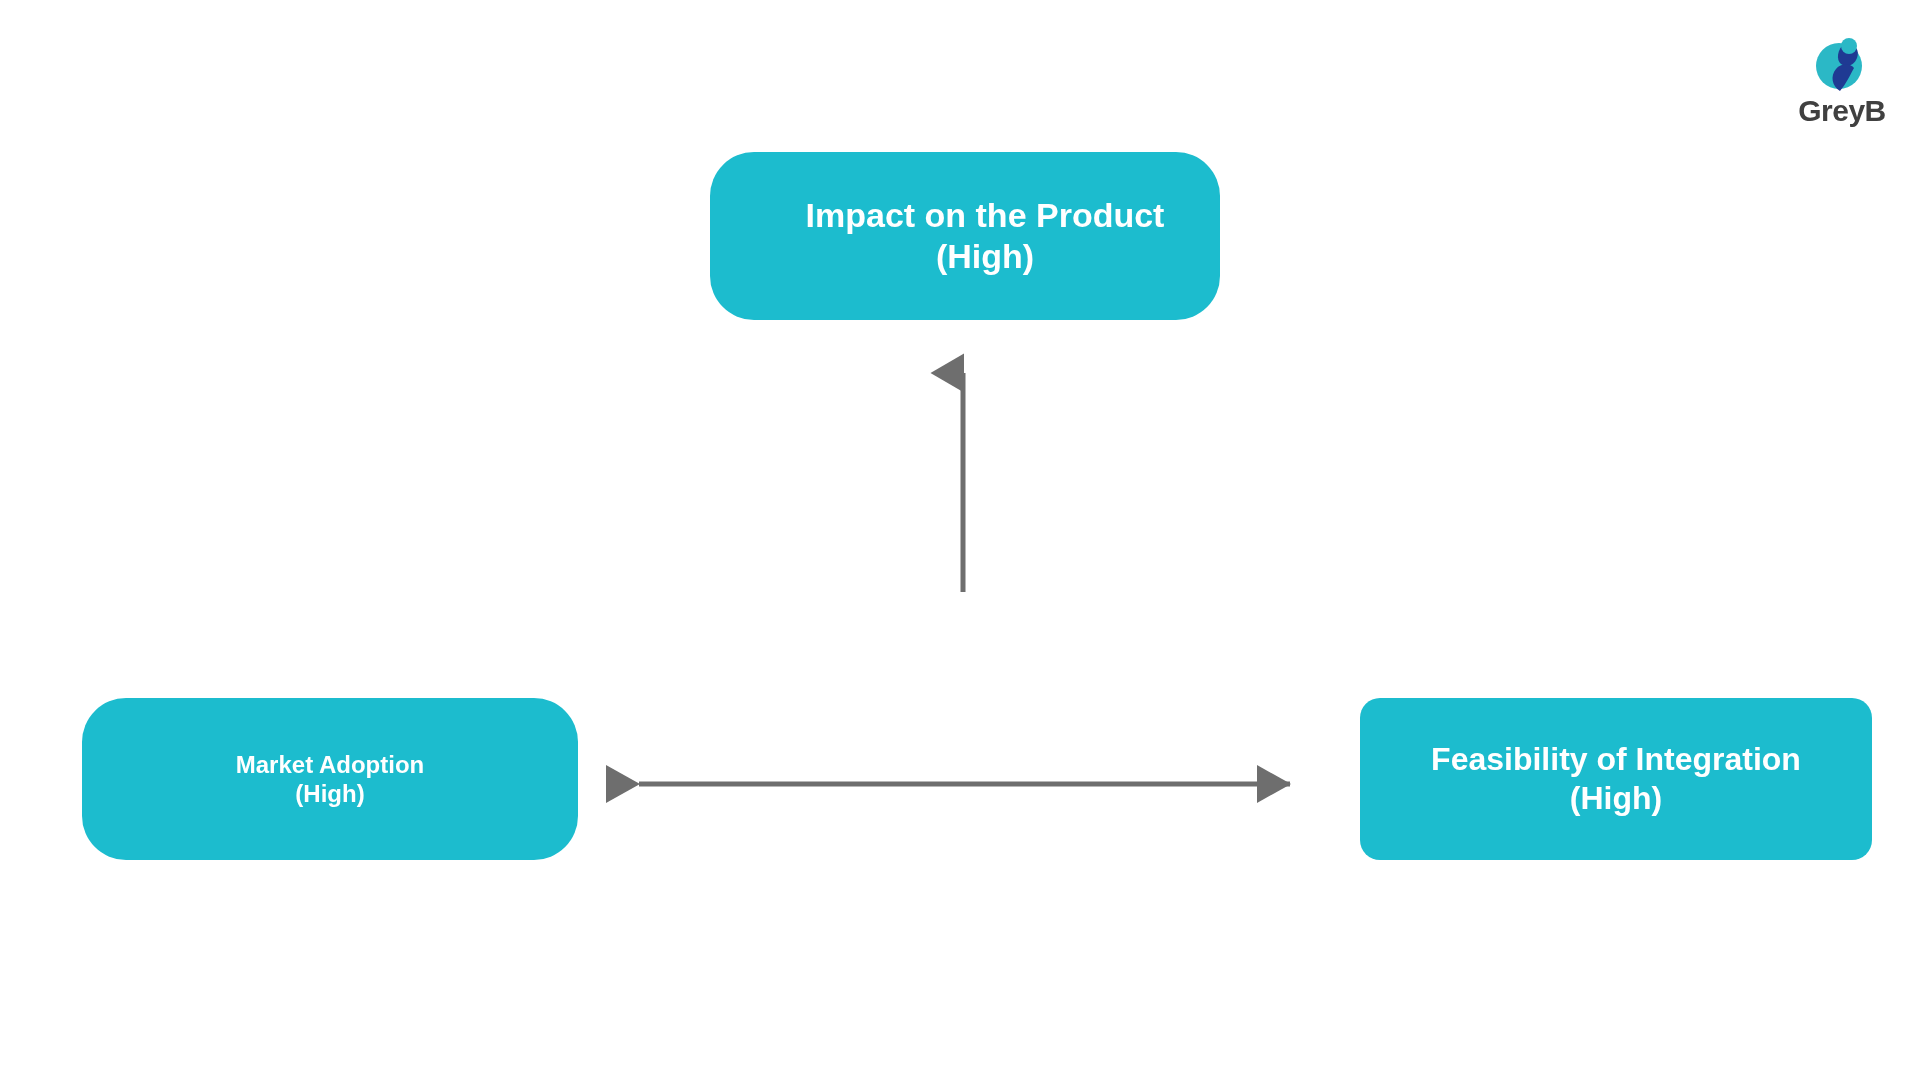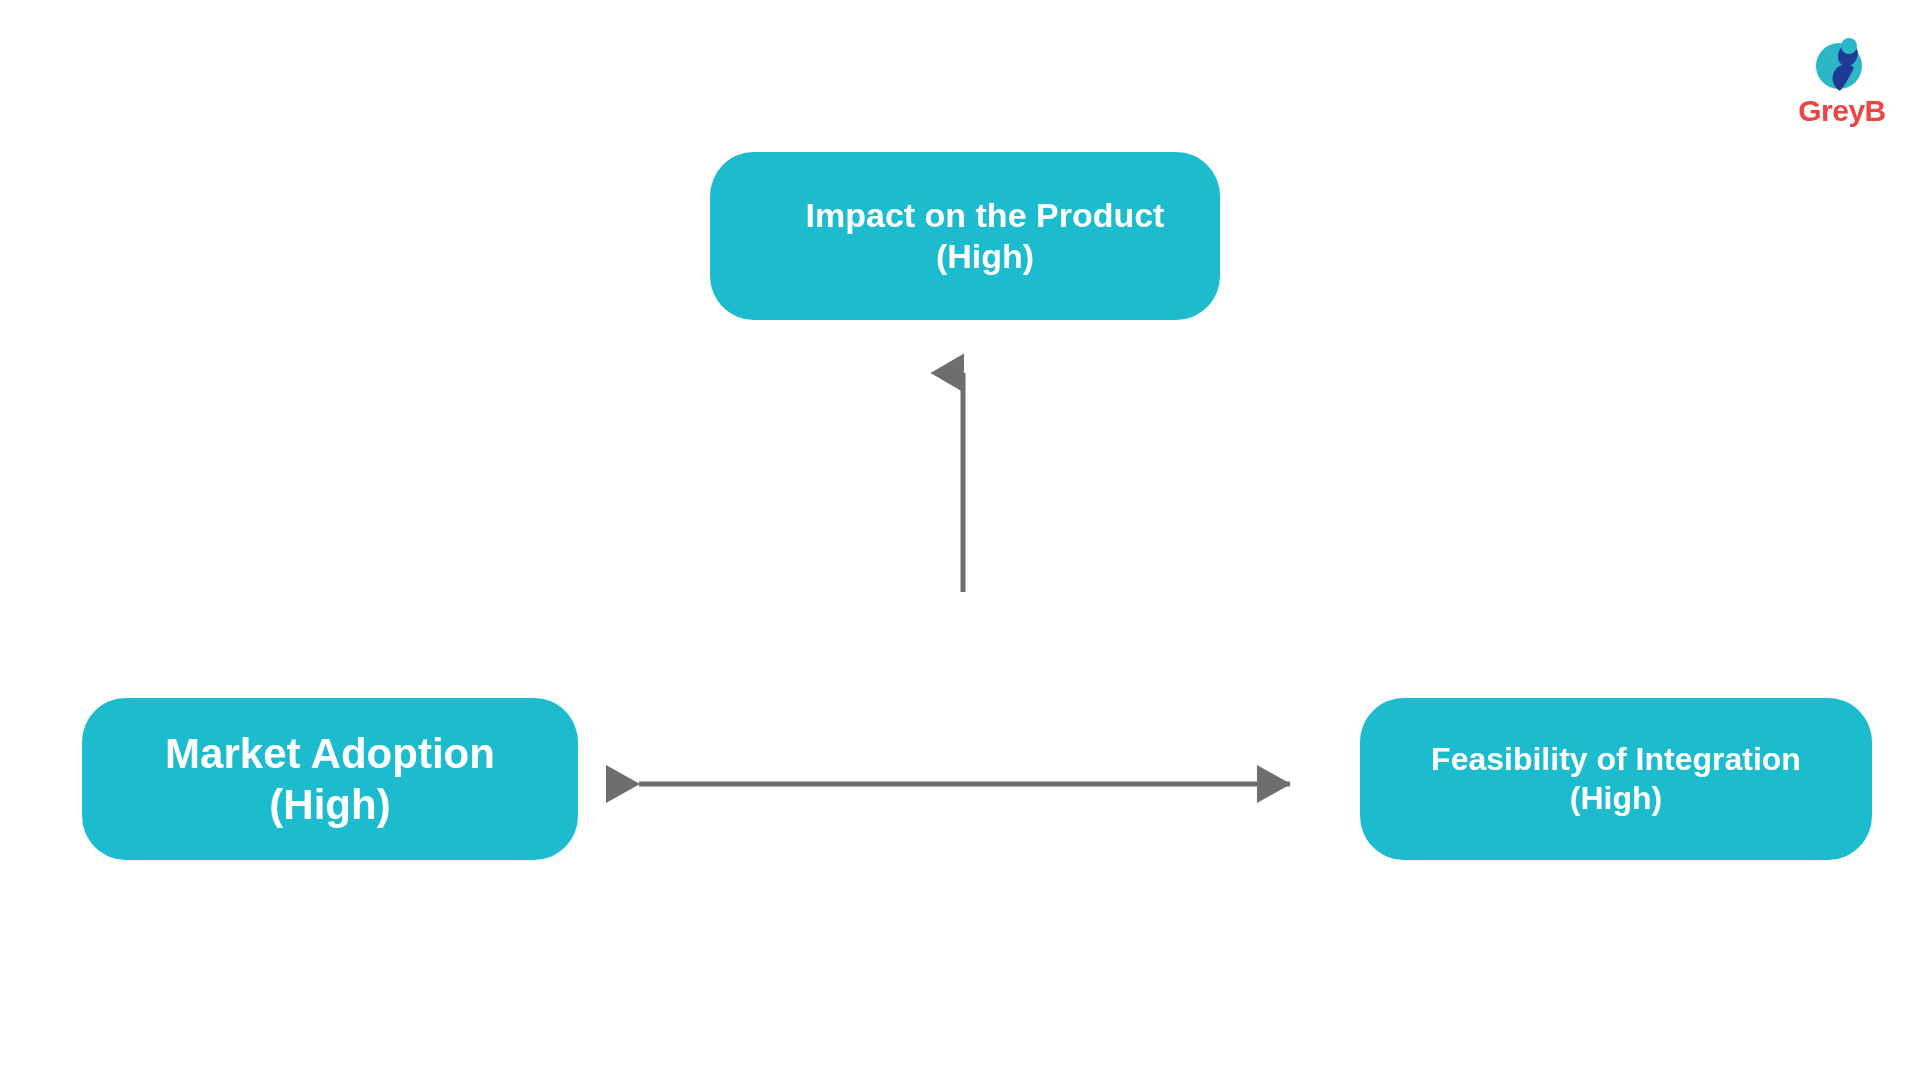--- a/index.html
+++ b/index.html
@@ -91,30 +91,31 @@
     font-size: 34px;
     padding-left: 40px;
   }
 
   
   #node-left {
     left: 82px;
     top: 698px;
     width: 496px;
     height: 162px;
-    font-size: 42px;
+    font-size: 24px;
   }
 
   
   #node-right {
     left: 1360px;
     top: 698px;
     width: 512px;
     height: 162px;
     font-size: 32px;
+    border-radius: 20px;
   }
 
   
   #node-center {
     left: 765px;
     top: 588px;
     width: 397px;
     height: 397px;
     border-radius: 50%;
     font-size: 38px;
@@ -129,21 +130,21 @@
 
 <div id="canvas">
 
   <div class="brand">
     <svg class="brand-mark" viewBox="0 0 64 64" aria-hidden="true">
       <circle cx="29" cy="36" r="23" fill="#2bb8c6"></circle>
       <path d="M35 13 C45 13 50 20 47 28 C44 36 36 38 31 34 C26 30 27 19 35 13 Z" fill="#1f3a93"></path>
       <path d="M30 61 C22 56 20 46 26 39 C31 33 40 33 44 38 C39 47 36 54 30 61 Z" fill="#1f3a93"></path>
       <circle cx="39" cy="16" r="8" fill="#2bb8c6"></circle>
     </svg>
-    <span class="brand-word" style="color: #ef4444;">GreyB</span>
+    <span class="brand-word" style="color: #404040;">GreyB</span>
   </div>
 
   <svg id="arrows" viewBox="0 0 1920 1080" aria-hidden="true">
     <defs>
       <marker id="ah-up" markerWidth="9" markerHeight="9" refX="4.5" refY="7.6" orient="auto-start-reverse" markerUnits="strokeWidth">
         <path d="M0.6 7.8 L4.5 1.1 L8.4 7.8 Z" fill="#6e6e6e"></path>
       </marker>
       <marker id="ah-left" markerWidth="9" markerHeight="9" refX="1.4" refY="4.5" orient="auto" markerUnits="strokeWidth">
         <path d="M8.0 0.7 L1.2 4.5 L8.0 8.3 Z" fill="#6e6e6e"></path>
       </marker>

